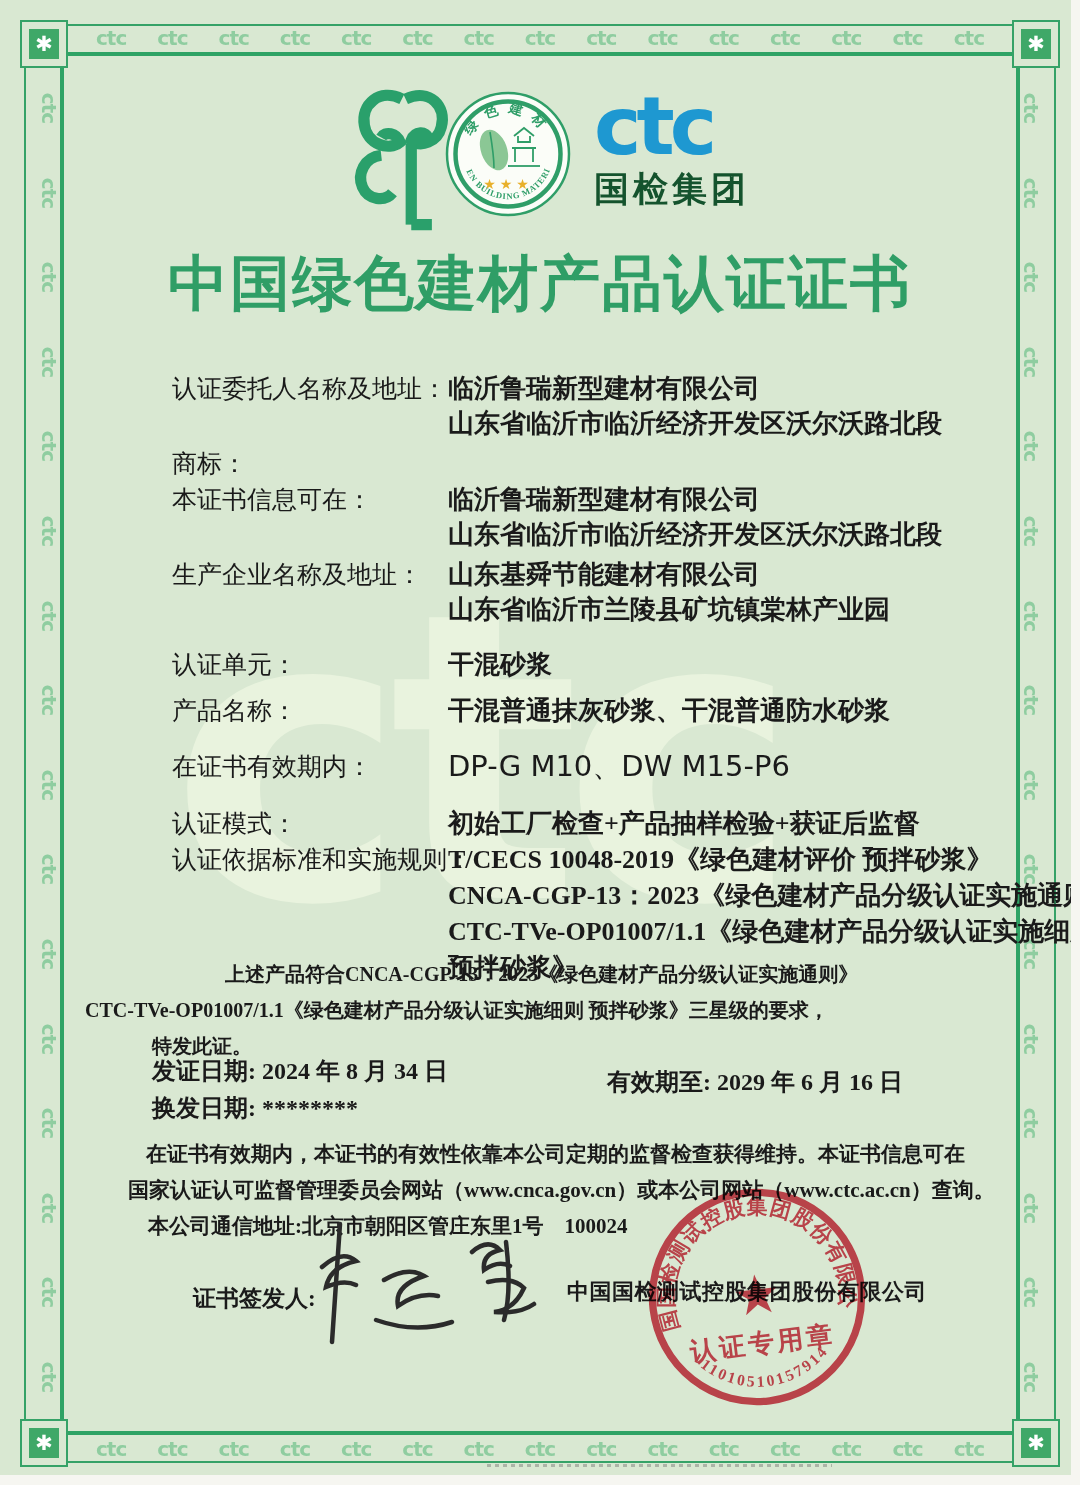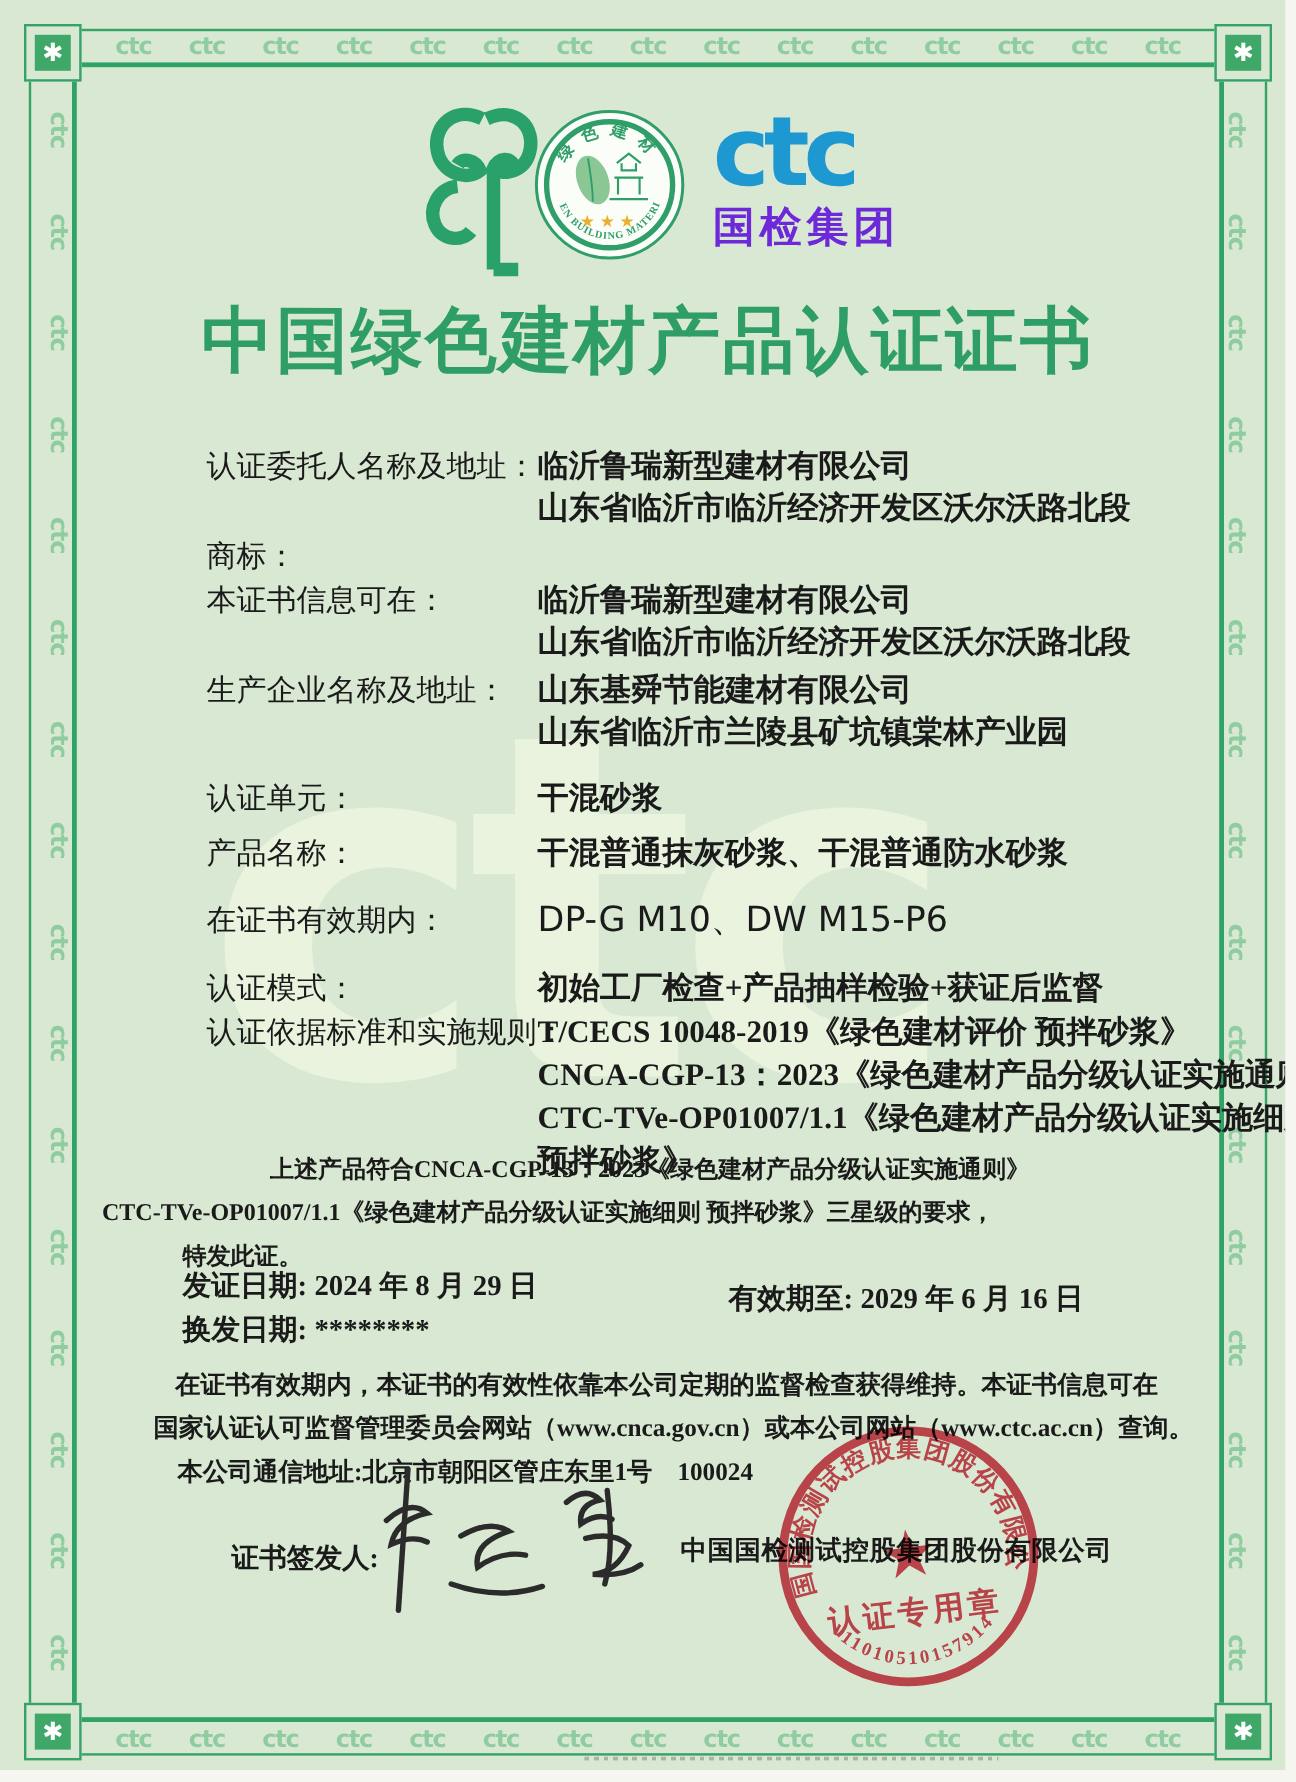--- a/index.html
+++ b/index.html
@@ -27,21 +27,21 @@
   .scan-edge-r{position:absolute;right:0;top:0;bottom:0;width:9px;background:#f6f6f1;z-index:5;}
   .scan-edge-b{position:absolute;left:0;right:0;bottom:0;height:10px;background:#f6f6f1;z-index:5;}
   
   .watermark{position:absolute;left:170px;top:560px;z-index:0;
     font-family:"DejaVu Sans",sans-serif;font-weight:800;font-size:400px;line-height:1;
     letter-spacing:-18px;color:#e9f3de;user-select:none;}
   
   .hdr-svg{position:absolute;z-index:2;}
   .ctc-logo{position:absolute;left:594px;top:94px;z-index:2;font-family:"DejaVu Sans","Liberation Sans",sans-serif;}
   .ctc-logo .big{font-size:80px;font-weight:800;color:#1e98d1;letter-spacing:-5px;line-height:0.82;}
-  .ctc-logo .sub{font-size:35px;font-weight:700;color:#6d28d9;letter-spacing:4px;margin-top:6px;}
+  .ctc-logo .sub{font-size:35px;font-weight:700;color:#14532d;letter-spacing:4px;margin-top:6px;}
   
   .title{position:absolute;left:0;right:0;top:244px;text-align:center;z-index:2;
     font-size:60px;font-weight:800;color:#2f9e66;letter-spacing:2px;}
   .certno{position:absolute;left:0;right:0;top:327px;text-align:center;z-index:2;font-size:27px;font-weight:700;}
   
   .frow{position:absolute;left:0;width:100%;z-index:2;}
   .flabel{position:absolute;left:172px;top:0;font-size:25px;font-weight:400;white-space:nowrap;}
   .fvalue{position:absolute;left:448px;top:0;font-size:26px;font-weight:700;white-space:nowrap;}
   .fvalue div{height:35px;line-height:33px;}
   .sans{font-family:"DejaVu Sans","Liberation Sans",sans-serif;letter-spacing:0px;}
@@ -249,21 +249,21 @@
       <div style="height:36px">预拌砂浆》</div>
     </div>
   </div>
 
   <div class="stline" style="left:225px;top:961px">上述产品符合CNCA-CGP-13：2023《绿色建材产品分级认证实施通则》</div>
   <div class="stline" style="left:85px;top:997px">CTC-TVe-OP01007/1.1《绿色建材产品分级认证实施细则 预拌砂浆》三星级的要求，</div>
   <div class="stline" style="left:152px;top:1033px">特发此证。</div>
 
   <div class="dt" style="left:152px;top:1055px">
     <span>发证日期:</span>
-    <span>2024 年 8 月 29 日</span>
+    <span>2024 年 8 月 34 日</span>
   </div>
   <div class="dt" style="left:152px;top:1092px">
     <span>换发日期:</span>
     <span>********</span>
   </div>
   <div class="dt" style="left:607px;top:1066px">
     <span>有效期至:</span>
     <span>2029 年 6 月 16 日</span>
   </div>
 

